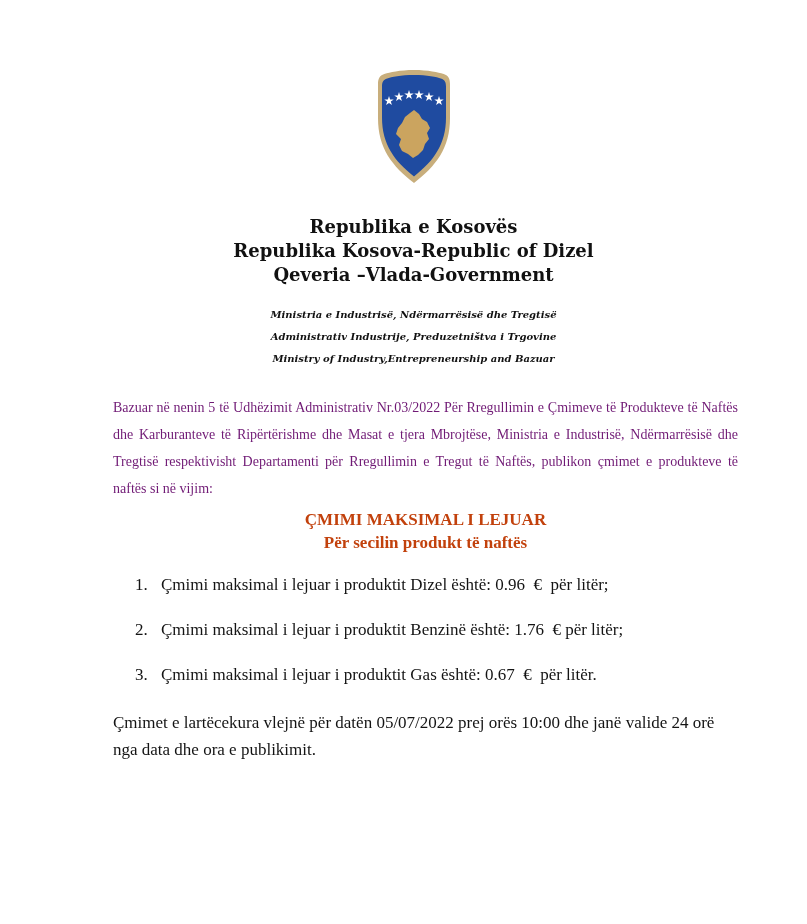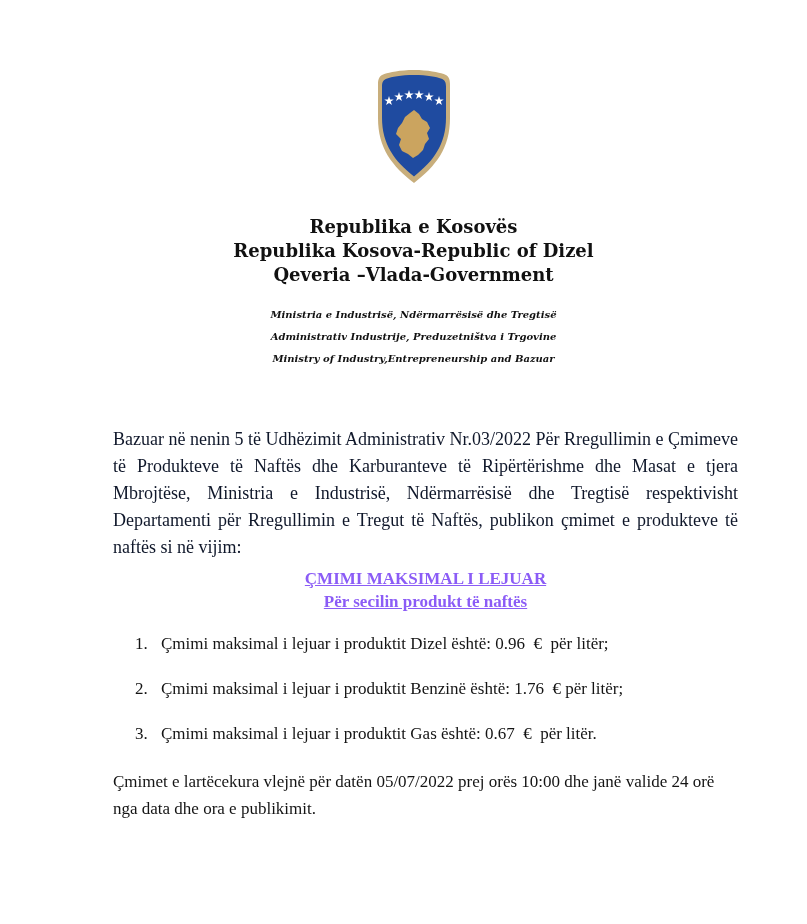--- a/index.html
+++ b/index.html
@@ -38,34 +38,33 @@
     font-style: italic;
     font-size: 10px;
     line-height: 22px;
     color: #111111;
   }
   .content-col {
     width: 625px;
     margin-left: 93px;
   }
   .body-intro {
-    margin-top: 56px;
-    font-size: 18px;
+    margin-top: 24px;
+    font-size: 14px;
     line-height: 27px;
     text-align: justify;
-    color: #0f172a;
+    color: #701a75;
   }
   .heading-block {
     margin-top: 6px;
     text-align: center;
     font-weight: bold;
     font-size: 17px;
     line-height: 23px;
-    color: #8b5cf6;
-    text-decoration: underline;
+    color: #c2410c;
   }
   .price-list { margin-top: 20px; }
   .price-item {
     display: flex;
     margin-left: 22px;
     font-size: 17px;
     line-height: 22px;
     margin-bottom: 23px;
     color: #141414;
   }

